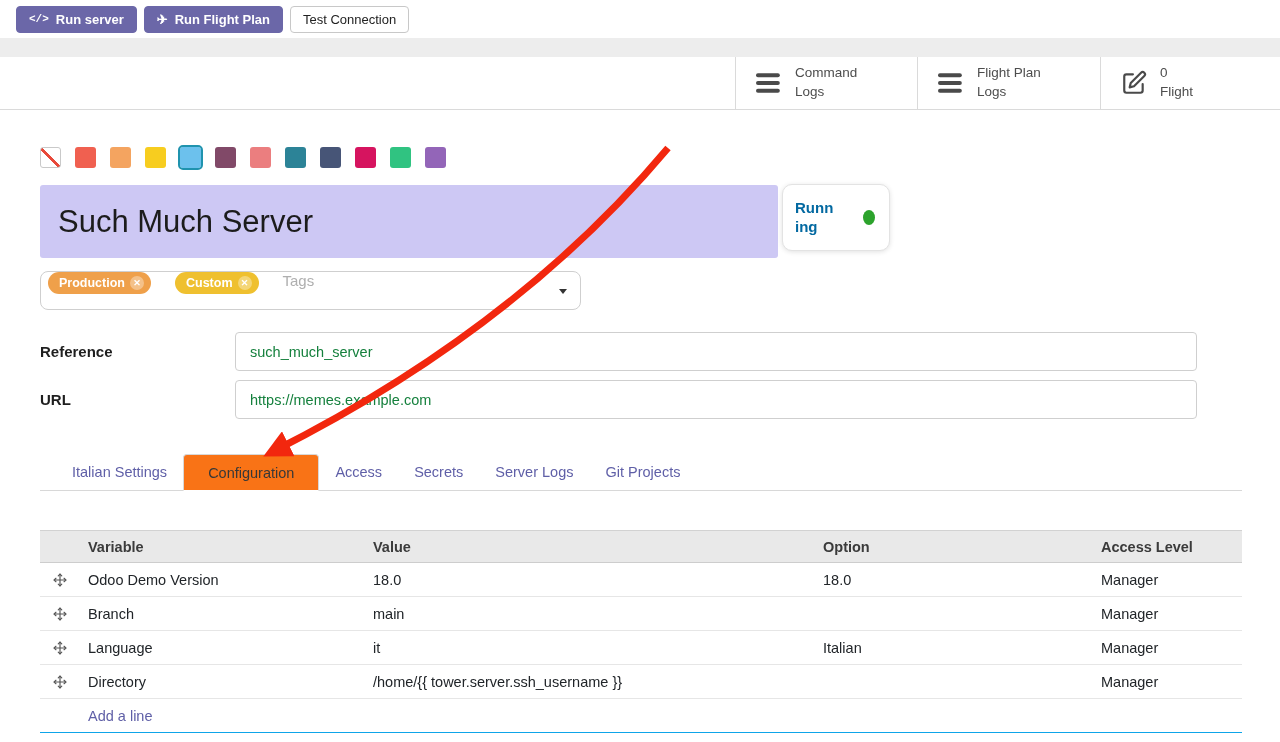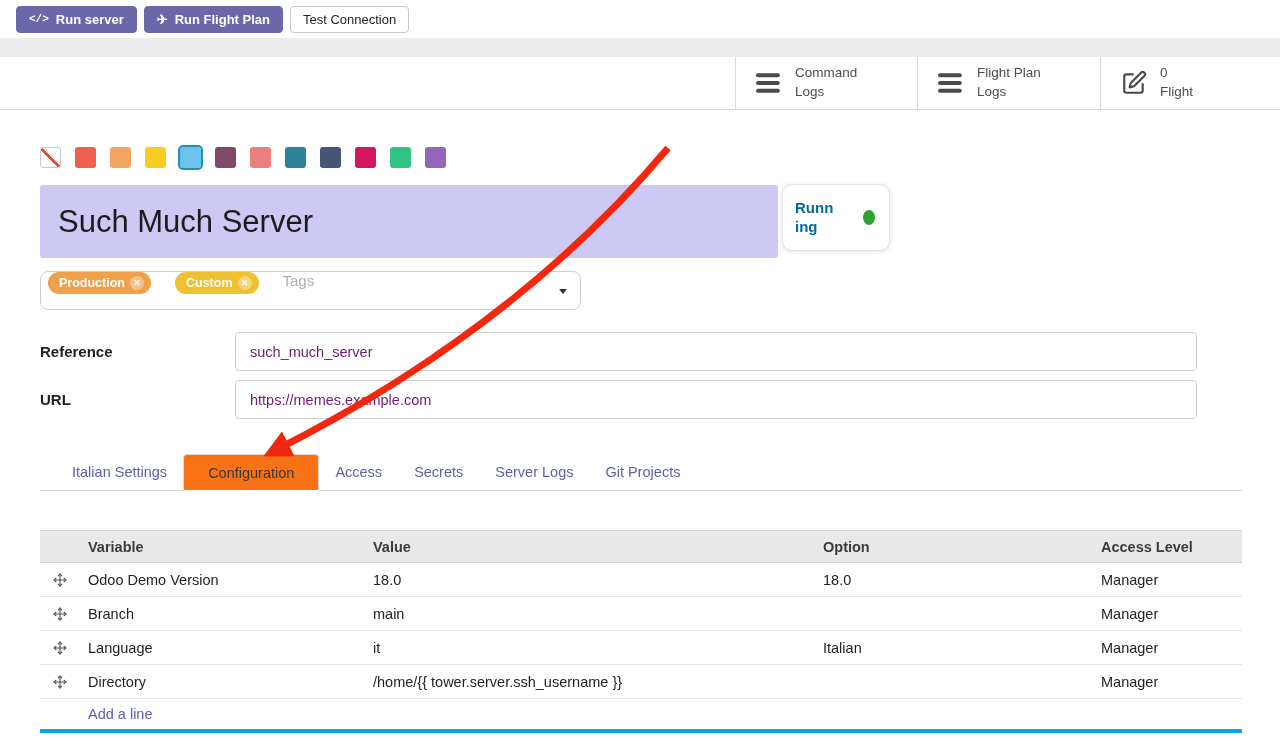--- a/index.html
+++ b/index.html
@@ -39,37 +39,37 @@
 
   
   .tags-box { position: absolute; left: 40px; top: 271px; width: 541px; height: 39px; border: 1px solid #cfcfcf; border-radius: 8px; display: flex; gap: 24px; padding: 0 30px 0 7px; background: #fff; cursor: pointer; }
   .pill { height: 22px; border-radius: 11px; display: inline-flex; align-items: center; gap: 5px; padding: 0 7px 0 11px; color: #fff; font-size: 12.5px; font-weight: bold; }
   .pill-x { width: 14px; height: 14px; border-radius: 50%; background: rgba(255,255,255,.35); font-size: 9px; display: inline-flex; align-items: center; justify-content: center; cursor: pointer; color: #fff; }
   .tags-ph { font-size: 15px; color: #afafaf; }
   .caret { position: absolute; right: 13px; top: 17px; width: 0; height: 0; border-left: 4.5px solid transparent; border-right: 4.5px solid transparent; border-top: 5px solid #333; cursor: pointer; }
 
   
   .flabel { position: absolute; left: 40px; height: 39px; display: flex; align-items: center; font-weight: bold; font-size: 15px; color: #1f1f1f; }
-  .text-input { position: absolute; left: 235px; width: 962px; height: 39px; border: 1px solid #cfcfcf; border-radius: 4px; font-size: 14.5px; color: #701a75; padding: 0 14px; font-family: inherit; background: #fff; }
+  .text-input { position: absolute; left: 235px; width: 962px; height: 39px; border: 1px solid #cfcfcf; border-radius: 4px; font-size: 14.5px; color: #15803d; padding: 0 14px; font-family: inherit; background: #fff; }
   .frow1 { top: 332px; } .frow2 { top: 380px; }
 
   
   .tabs { position: absolute; left: 40px; top: 454px; width: 1202px; height: 37px; border-bottom: 1px solid #d8d8d8; display: flex; padding-left: 16px; }
   .tab { display: flex; align-items: center; padding: 0 16px; font-size: 14.5px; color: #5F5FA7; cursor: pointer; }
   .tab.active { background: #f97316; border: 1px solid #d8d8d8; border-bottom: 1px solid #fff; border-radius: 4px 4px 0 0; color: #383838; margin-bottom: -1px; padding: 0 24px; }
 
   
   .table { position: absolute; left: 40px; top: 530px; width: 1202px; font-size: 14.5px; }
   .thead { display: flex; align-items: center; height: 33px; background: #e9e9e9; border-top: 1px solid #d2d2d2; border-bottom: 1px solid #cdcdcd; font-weight: bold; color: #3b3b3b; }
   .trow { display: flex; align-items: center; height: 34px; border-bottom: 1px solid #e6e6e6; color: #212529; background: #fff; cursor: pointer; }
   .cell { padding-left: 8px; overflow: hidden; white-space: nowrap; }
   .c-handle { width: 40px; display: flex; justify-content: center; padding-left: 0; }
   .c-var { width: 285px; } .c-val { width: 450px; } .c-opt { width: 278px; } .c-acc { width: 149px; }
   .drag { color: #555; display: inline-flex; cursor: move; }
-  .add-row { height: 34px; display: flex; align-items: center; border-bottom: 4px solid #0ea5e9; padding-left: 48px; }
+  .add-row { height: 34px; display: flex; align-items: center; border-bottom: 1px solid #0ea5e9; padding-left: 48px; }
   .add-link { color: #5F5FA7; font-size: 14.5px; cursor: pointer; }
 
   
   .arrow-overlay { position: absolute; left: 0; top: 0; z-index: 50; pointer-events: none; }
 </style>
 </head>
 <body>
 
 <div class="page">
 

